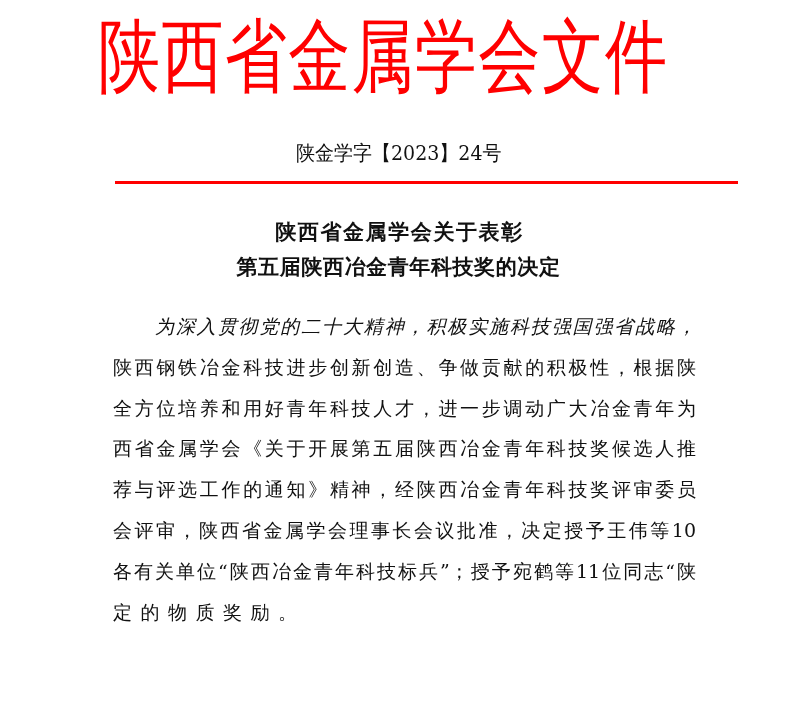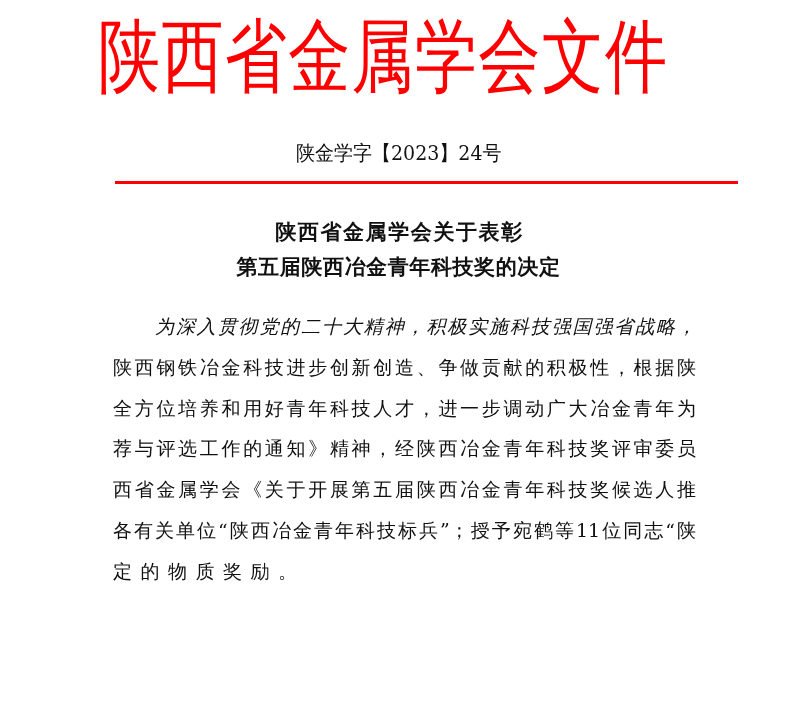--- a/index.html
+++ b/index.html
@@ -111,17 +111,18 @@
 
 <div class="red-rule"></div>
 
 <div class="subject l1">陕西省金属学会关于表彰</div>
 <div class="subject l2">第五届陕西冶金青年科技奖的决定</div>
 
 <div class="body-text">
   <span class="line indent">为深入贯彻党的二十大精神，积极实施科技强国强省战略，</span>
   <span class="line">陕西钢铁冶金科技进步创新创造、争做贡献的积极性，根据陕</span>
   <span class="line">全方位培养和用好青年科技人才，进一步调动广大冶金青年为</span>
+  <span class="line">西省金属学会《关于开展第五届陕西冶金青年科技奖候选人推</span>
   <span class="line">荐与评选工作的通知》精神，经陕西冶金青年科技奖评审委员</span>
-  <span class="line">西省金属学会《关于开展第五届陕西冶金青年科技奖候选人推</span>
+  <span class="line">会评审，陕西省金属学会理事长会议批准，决定授予王伟等10</span>
   <span class="line">各有关单位“陕西冶金青年科技标兵”；授予宛鹤等11位同志“陕</span>
   <span class="line short">定的物质奖励。</span>
 </div>
 
 </body></html>

